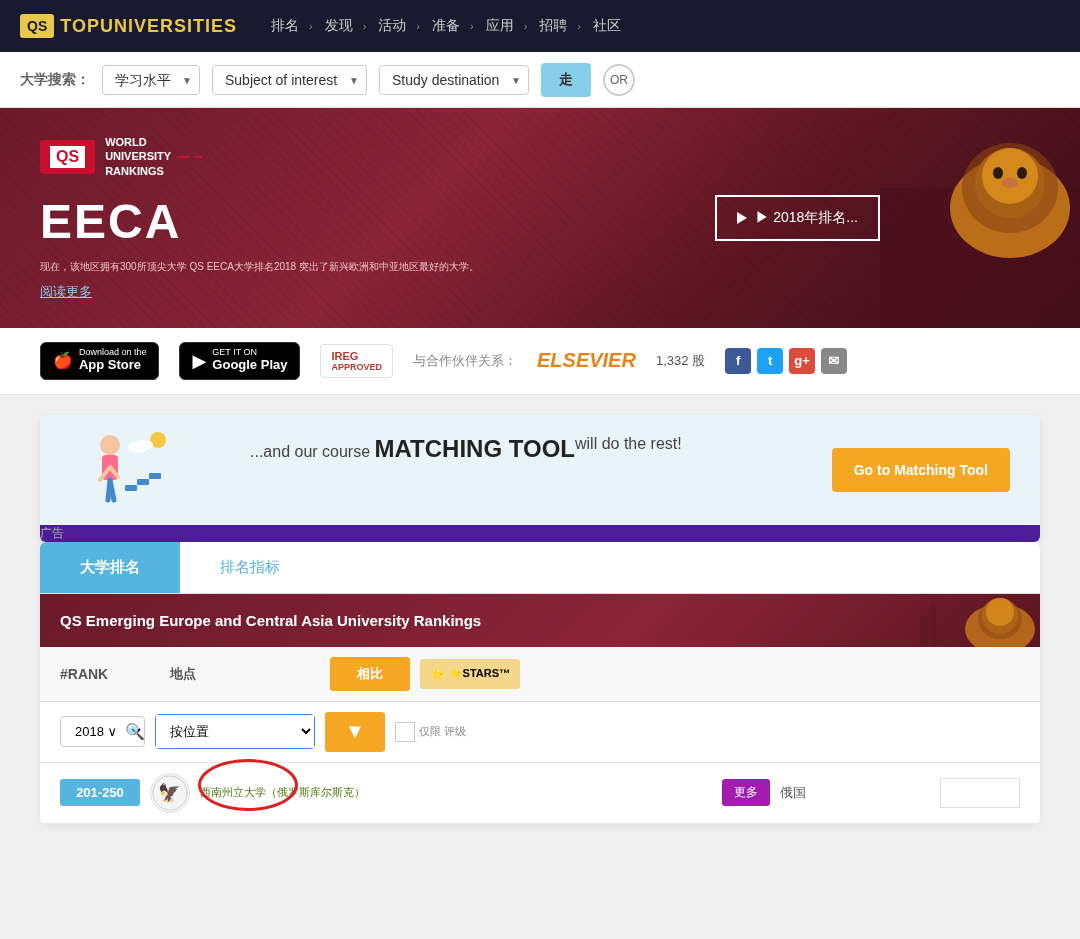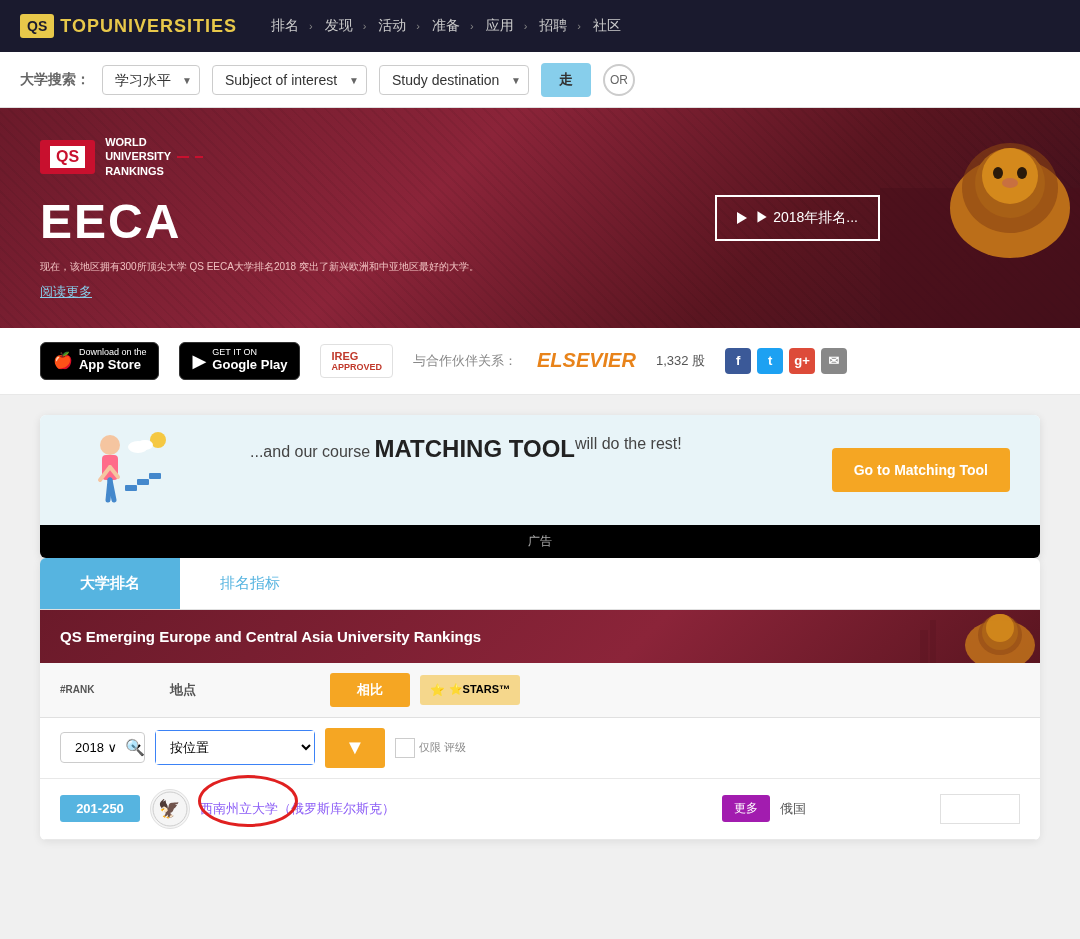--- a/index.html
+++ b/index.html
@@ -336,25 +336,24 @@
       color: white;
       border: none;
       border-radius: 4px;
       padding: 14px 22px;
       font-size: 14px;
       font-weight: bold;
       cursor: pointer;
       white-space: nowrap;
     }
     .ad-label {
-      text-align: center;
+      text-align: left;
       color: #aaa;
       font-size: 12px;
-      padding: 8px;
-      background: #000000;
+      background: #4c1d95;
     }
 
     
     .rankings-section {
       margin: 0 40px 20px;
       background: white;
       border-radius: 6px;
       overflow: hidden;
       box-shadow: 0 2px 8px rgba(0,0,0,0.08);
     }
@@ -396,21 +395,21 @@
       overflow: hidden;
     }
     .table-header-row {
       display: flex;
       align-items: center;
       padding: 10px 20px;
       background: #f8f8f8;
       border-bottom: 1px solid #e0e0e0;
       gap: 10px;
     }
-    .col-rank { width: 100px; font-size: 10px; font-weight: bold; color: #555; }
+    .col-rank { width: 100px; font-size: 14px; font-weight: bold; color: #555; }
     .col-university { flex: 1; font-size: 13px; font-weight: bold; color: #555; }
     .col-location { width: 150px; font-size: 13px; font-weight: bold; color: #555; }
     .col-compare {
       width: 80px;
       background: #f5a623;
       color: white;
       text-align: center;
       font-size: 13px;
       font-weight: bold;
       padding: 8px 12px;
@@ -533,22 +532,22 @@
       overflow: hidden;
       border: 1px solid #e0e0e0;
       background: #f5f5f5;
       display: flex;
       align-items: center;
       justify-content: center;
       font-size: 20px;
     }
     .uni-name {
       flex: 1;
-      font-size: 13px;
-      color: #8b5cf6;
+      font-size: 11px;
+      color: #4d7c0f;
     }
     .more-btn {
       background: #a21caf;
       color: white;
       border: none;
       border-radius: 3px;
       padding: 5px 12px;
       font-size: 12px;
       cursor: pointer;
     }

